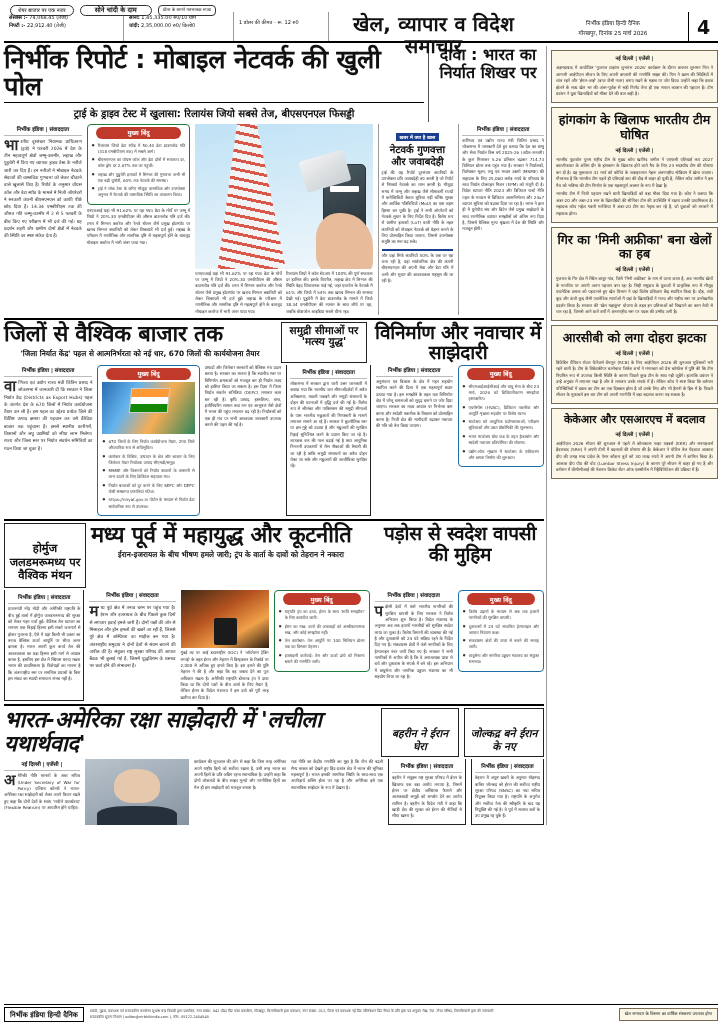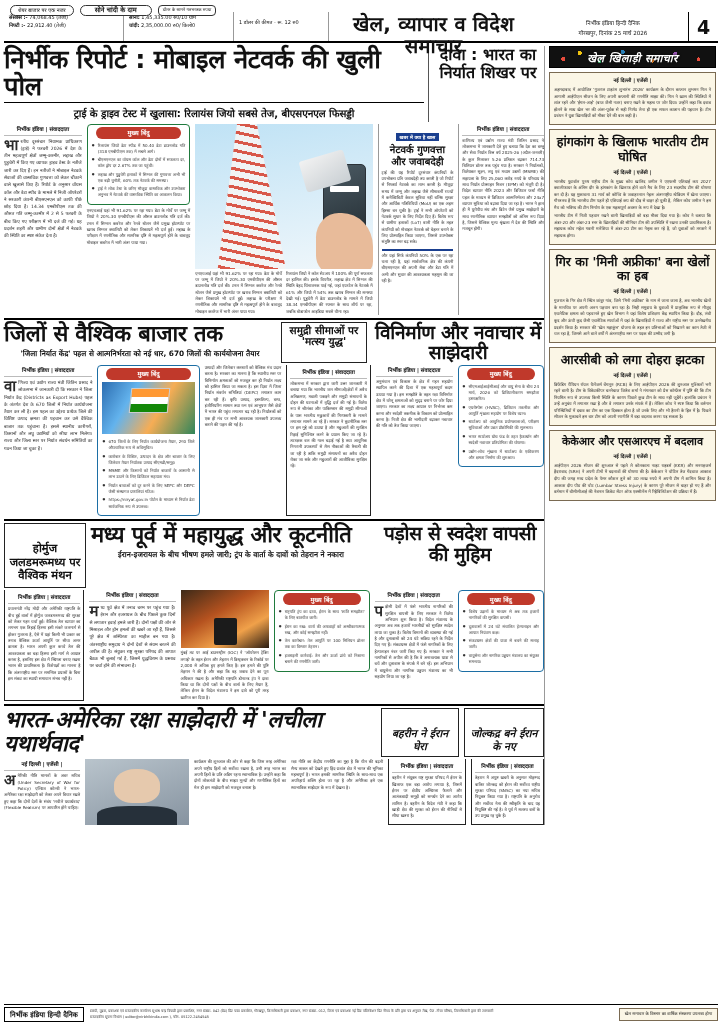--- a/index.html
+++ b/index.html
@@ -25,21 +25,21 @@
   .tsbox { padding:2px 5px 0 5px; border-right:1px solid #999; font-size:5px; line-height:1.55; white-space:nowrap;}
   .tsbox.w1 { width:120px; }
   .tsbox.w2 { width:110px; }
   .tsbox.w3 { width:95px; }
   .tsbox b { font-weight:bold; }
   .masthead { flex:1; text-align:center; font-size:20px; font-weight:bold; letter-spacing:.2px; line-height:1.1; padding-top:1px;}
   .mastright { width:150px; text-align:center; font-size:5.6px; line-height:1.8; padding-top:6px;}
   .pageno { width:30px; border-left:1px solid #000; display:flex; align-items:center; justify-content:center; font-size:19px; font-weight:bold;}
 
   
-  .body-wrap { display:flex; margin-top:3px; }
+  .body-wrap { display:flex; margin-top:3px;justify-content:space-between; }
   .left-main { width:540px; }
   .right-rail { width:172px; border-left:1px solid #999; padding-left:4px;}
 
   
   h1.main {
     font-size:25.5px; font-weight:bold; line-height:1.05; letter-spacing:-.3px;
     border-bottom:1.5px solid #000; padding-bottom:2px;
   }
   .subhead { font-size:10.2px; font-weight:bold; text-align:center; padding:3px 0 2px; letter-spacing:-.1px;}
   h2.sec { font-size:22px; font-weight:bold; line-height:1.08; letter-spacing:-.3px; }
@@ -368,24 +368,20 @@
         </div>
         <div style="flex:1; border:1px solid #222; border-top:0; padding:2px 3px;">
           <div class="byline">निर्भीक इंडिया | संवाददाता</div>
           <div class="bodytext tiny">तेहरान में अपुष्ट खबरों के अनुसार मोहम्मद बाकिर जोल्कद्र को ईरान की सर्वोच्च राष्ट्रीय सुरक्षा परिषद (SNSC) का नया सचिव नियुक्त किया गया है। राष्ट्रपति के अनुरोध और सर्वोच्च नेता की स्वीकृति के बाद यह नियुक्ति की गई है। वे पूर्व में सशस्त्र बलों के उप प्रमुख रह चुके हैं।</div>
         </div>
       </div>
 
     </div>
 
     <div class="right-rail">
-      <div class="sportsbanner">
-        <span class="confetti"></span>
-        <span>खेल खिलाड़ी समाचार</span>
-      </div>
 
       <div class="railcard">
         <div class="byline">नई दिल्ली | एजेंसी |</div>
         <div class="railtext">अहमदाबाद में आयोजित 'गुजरात टाइटंस शुभारंभ 2026' कार्यक्रम के दौरान कप्तान शुभमन गिल ने आगामी आईपीएल सीजन के लिए अपनी कप्तानी की रणनीति साझा की। गिल ने खास की स्थितियों में शांत रहने और 'ईगल-आई' (बाज जैसी नजर) बनाए रखने के महत्व पर जोर दिया। उन्होंने कहा कि दबाव झेलने के साथ खेल भर की अंतर-पूर्वक से सही निर्णय लेना ही एक सफल कप्तान की पहचान है। टीम प्रबंधन ने युवा खिलाड़ियों को मौका देने की बात कही है।</div>
       </div>
 
       <div class="railcard">
         <h3>हांगकांग के खिलाफ भारतीय टीम घोषित</h3>
         <div class="byline">नई दिल्ली | एजेंसी |</div>
         <div class="railtext">भारतीय फुटबॉल पुरुष राष्ट्रीय टीम के मुख्य कोच खालिद जमील ने एएफसी एशियाई कप 2027 क्वालीफायर के अंतिम दौर के हांगकांग के खिलाफ होने वाले मैच के लिए 23 सदस्यीय टीम की घोषणा कर दी है। यह मुकाबला 31 मार्च को कोच्चि के जवाहरलाल नेहरू अंतरराष्ट्रीय स्टेडियम में खेला जाएगा। गौरतलब है कि भारतीय टीम पहले ही एशियाई कप की दौड़ से बाहर हो चुकी है, लेकिन कोच जमील ने इस मैच को भविष्य की टीम निर्माण के एक महत्वपूर्ण अवसर के रूप में देखा है।</div>

